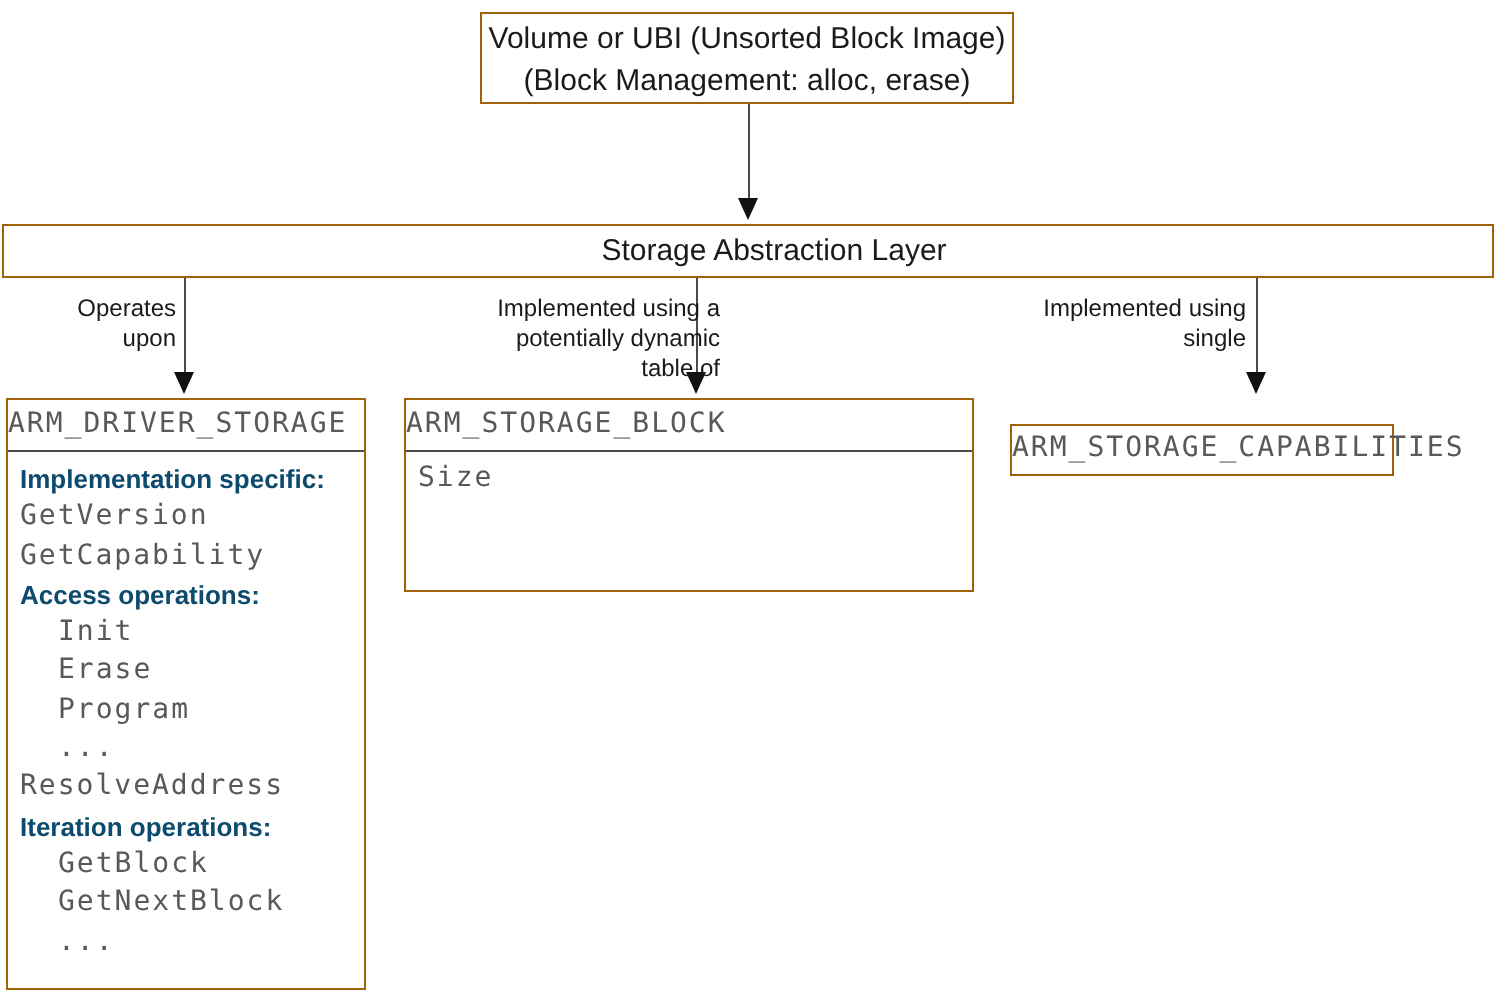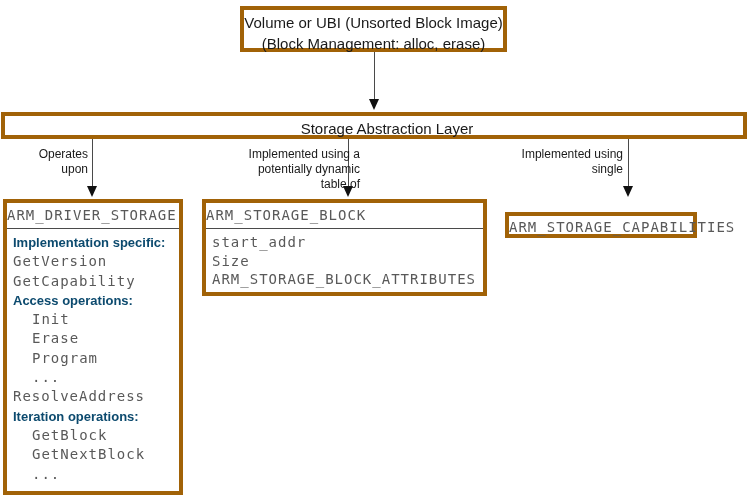--- a/index.html
+++ b/index.html
@@ -9,21 +9,21 @@
     height: 500px;
     background: #ffffff;
     font-family: "Liberation Sans", sans-serif;
     color: #1a1a1a;
     overflow: hidden;
   }
   .box {
     position: absolute;
     box-sizing: border-box;
     background: #ffffff;
-    border: 4px solid #a16207;
+    border: 1px solid #a16207;
   }
   .mono {
     font-family: "DejaVu Sans Mono", monospace;
     color: #595959;
     font-size: 14px;
     letter-spacing: 1px;
   }
   
   .top-box {
     left: 240px; top: 6px; width: 267px; height: 46px;
@@ -129,23 +129,21 @@
       <div class="bline label">Iteration operations:</div>
       <div class="bline code mono indent">GetBlock</div>
       <div class="bline code mono indent">GetNextBlock</div>
       <div class="bline code mono indent">...</div>
     </div>
   </div>
 
   <div class="box block-box">
     <div class="box-header mono">ARM_STORAGE_BLOCK</div>
     <div class="box-body block-body">
-      <div class="bline code mono">start_addr</div>
       <div class="bline code mono">Size</div>
-      <div class="bline code mono">ARM_STORAGE_BLOCK_ATTRIBUTES</div>
     </div>
   </div>
 
   <div class="box caps-box mono">
     <span>ARM_STORAGE_CAPABILITIES</span>
   </div>
 
 </div>
 
 </body></html>

